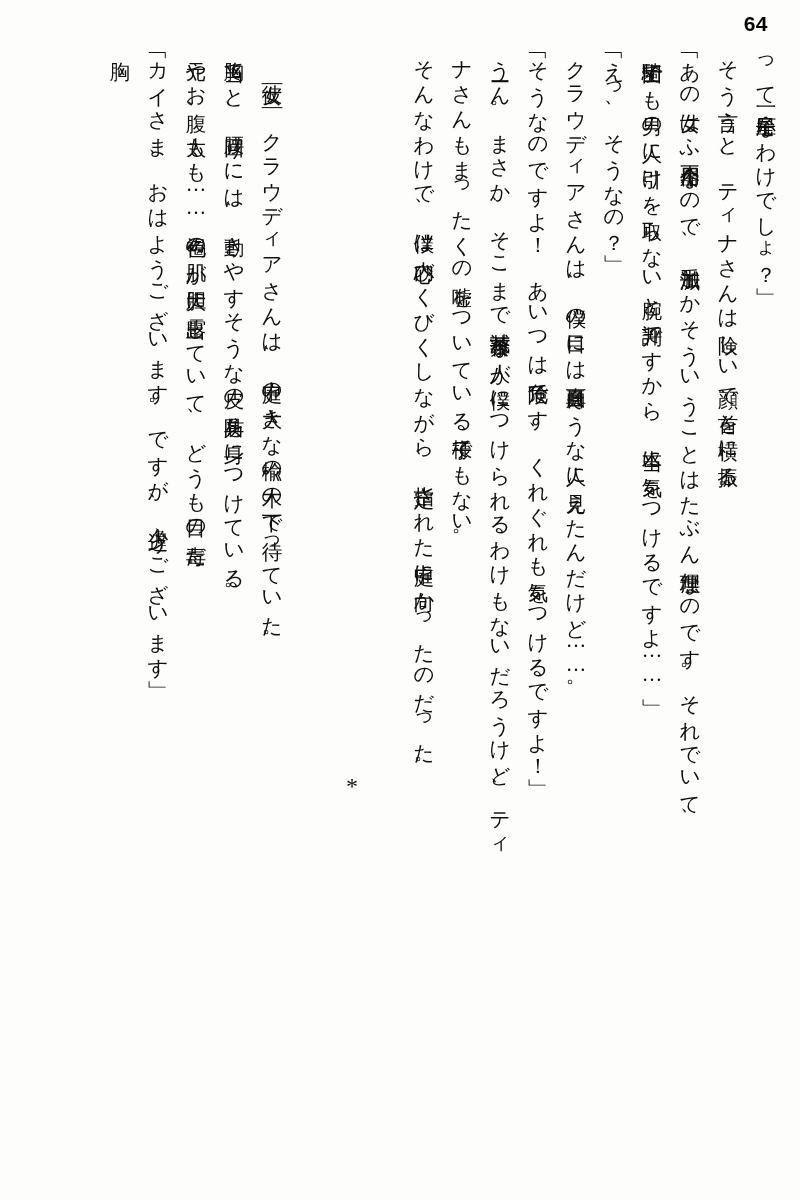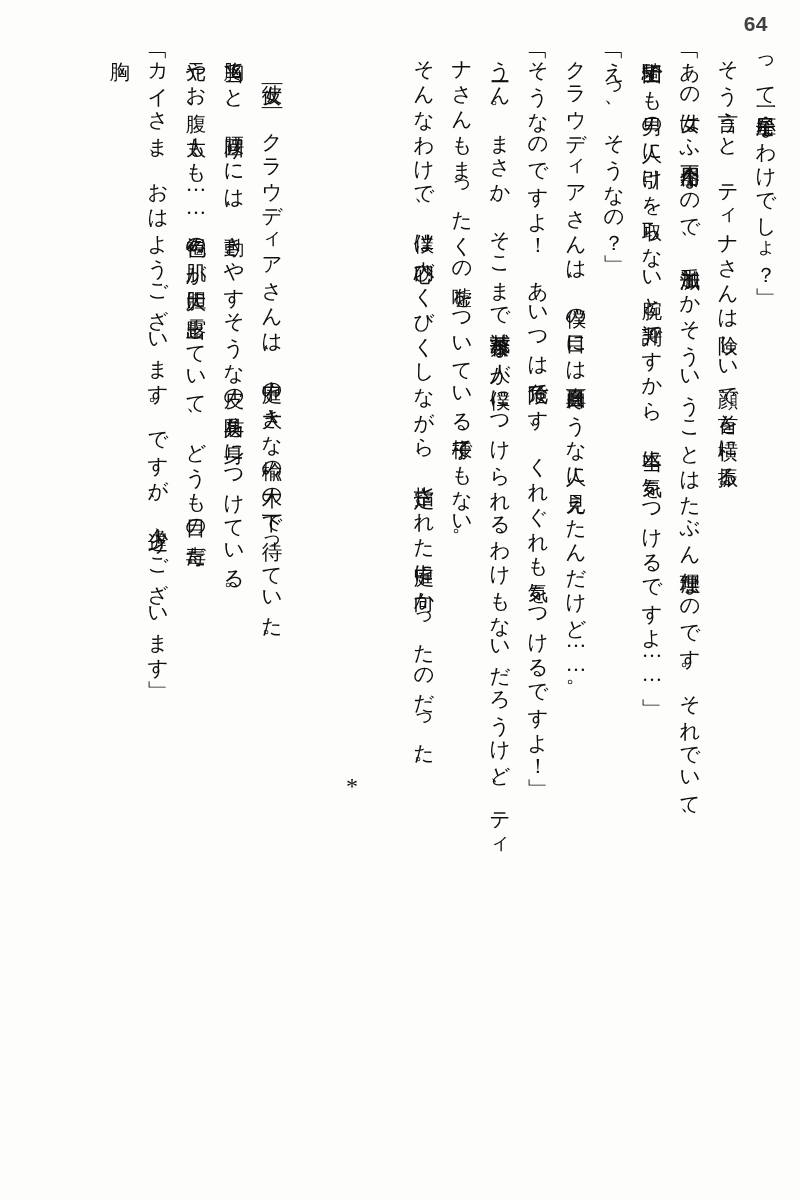--- a/index.html
+++ b/index.html
@@ -19,21 +19,21 @@
     overflow: hidden;
   }
   .page-number {
     position: absolute;
     top: 12px;
     right: 32px;
     font-family: "Liberation Sans", sans-serif;
     font-size: 21px;
     font-weight: bold;
     letter-spacing: 0.5px;
-    color: #404040;
+    color: #000000;
   }
   
   .text-body {
     position: absolute;
     top: 46px;
     right: 24px;
     left: 30px;
     bottom: 14px;
     display: flex;
     flex-direction: row;

